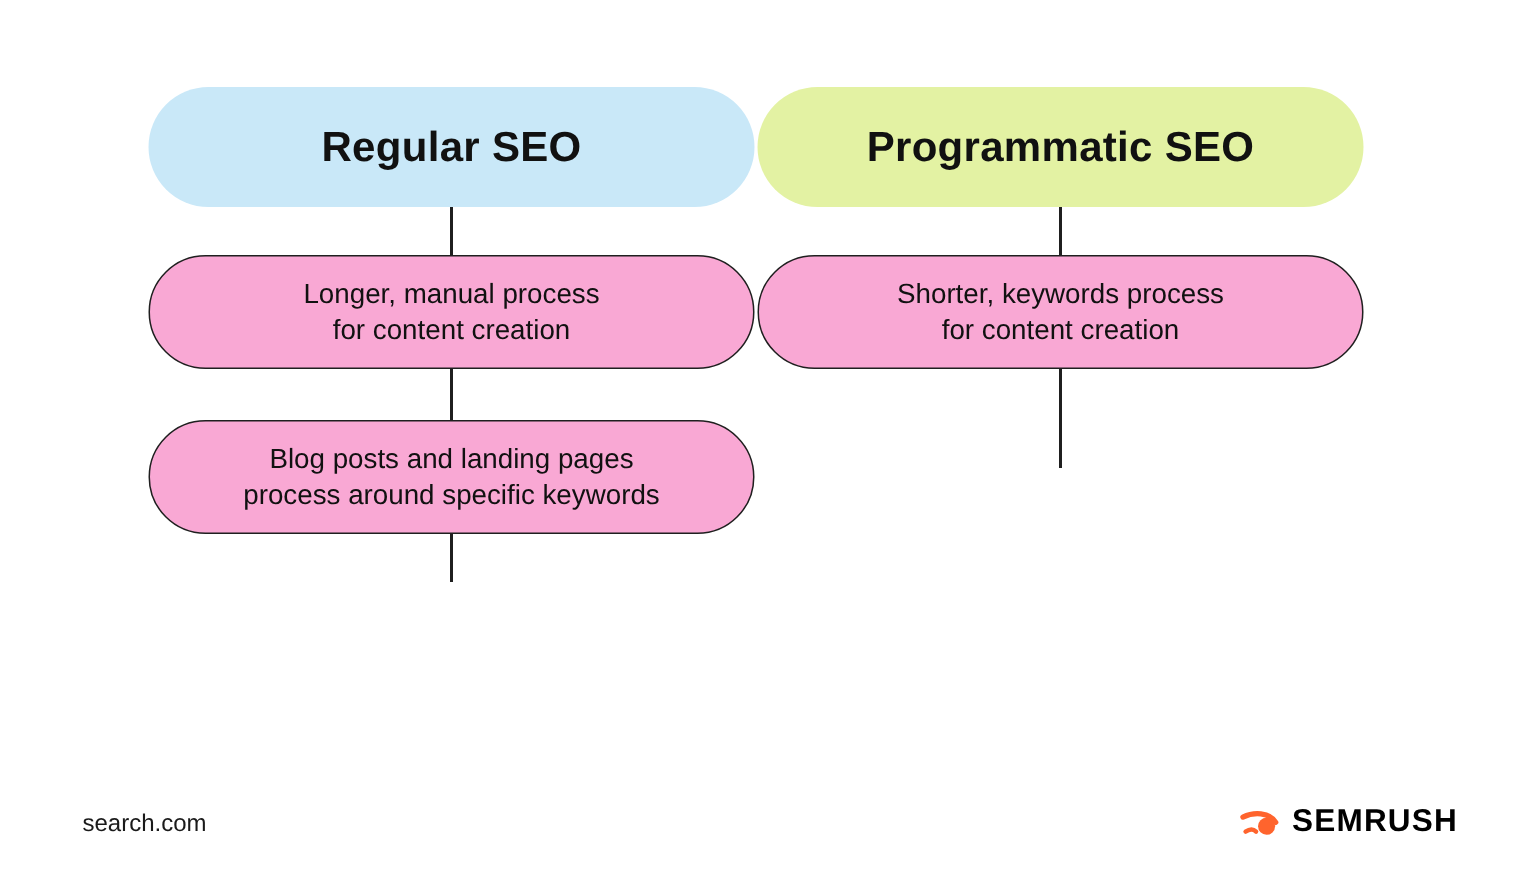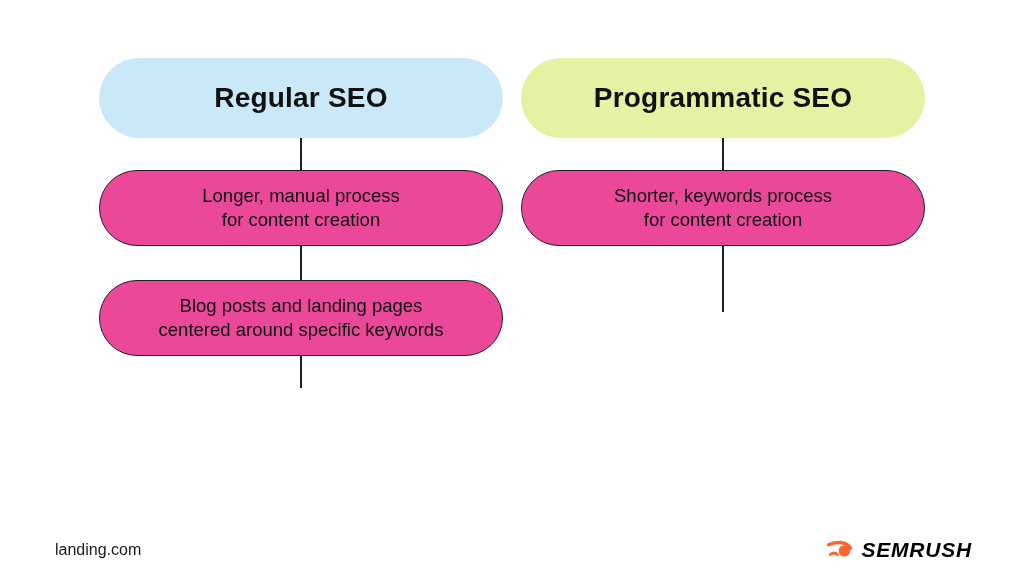--- a/index.html
+++ b/index.html
@@ -13,21 +13,21 @@
     width: 1024px;
     height: 582px;
     background: var(--page-bg, #ffffff);
     overflow: hidden;
   }
   .diagram {
     position: absolute;
     top: 58px;
     left: 99px;
     display: flex;
-    gap: 18px;
+    gap: 2px;
   }
   .column {
     width: 404px;
     display: flex;
     flex-direction: column;
     align-items: center;
   }
   .pill {
     box-sizing: border-box;
     width: 100%;
@@ -42,21 +42,21 @@
     height: 80px;
     font-size: 28px;
     font-weight: 700;
     letter-spacing: 0.2px;
   }
   .pill.header.left  { background: var(--header-left-bg, #c9e8f8); }
   .pill.header.right { background: var(--header-right-bg, #e3f2a3); }
   .pill.item {
     height: 76px;
     border: 1.6px solid var(--border-color, #1f1f1f);
-    background: #ec4899;
+    background: #f9a8d4;
     font-size: 18.5px;
     line-height: 1.32;
     white-space: pre-line;
     padding: 0 18px;
   }
   .connector {
     width: 2px;
     background: var(--border-color, #1f1f1f);
     flex: 0 0 auto;
   }
@@ -71,23 +71,22 @@
     justify-content: space-between;
     align-items: center;
     padding: 0 52px 0 55px;
   }
   .site-text {
     font-size: 16px;
     color: #1a1a1a;
   }
   .logo {
     display: flex;
-    align-items: center;
+    align-items: flex-start;
     gap: 7px;
-    font-style: italic;
   }
   .logo-text {
     font-size: 21px;
     font-weight: 800;
     letter-spacing: 0.8px;
     color: #000000;
   }
 </style>
 </head>
 <body>
@@ -96,37 +95,37 @@
 
   <div class="diagram">
 
     <div class="column">
       <div class="pill header left">Regular SEO</div>
       <div class="connector c1"></div>
       <div class="pill item">Longer, manual process
 for content creation</div>
       <div class="connector c2"></div>
       <div class="pill item">Blog posts and landing pages
-centered around specific keywords</div>
+process around specific keywords</div>
       <div class="connector c1"></div>
     </div>
 
     <div class="column">
       <div class="pill header right">Programmatic SEO</div>
       <div class="connector c1"></div>
       <div class="pill item">Shorter, keywords process
 for content creation</div>
       <div class="connector c2"></div>
       <div class="connector c1"></div>
     </div>
 
   </div>
 
   <div class="footer">
-    <span class="site-text">landing.com</span>
+    <span class="site-text">search.com</span>
     <div class="logo">
       <span style="display:inline-flex;">
         <svg width="28" height="28" viewBox="0 0 32 32" aria-hidden="true">
           <circle cx="21" cy="17" r="6.5" fill="#ff642d"></circle>
           <path d="M3 10 C 11 6, 23 6, 28 14" stroke="#ff642d" stroke-width="4" fill="none" stroke-linecap="round"></path>
           <path d="M5 21 C 8 19, 11 19, 13 21" stroke="#ff642d" stroke-width="3.4" fill="none" stroke-linecap="round"></path>
         </svg>
       </span>
       <span class="logo-text">SEMRUSH</span>
     </div>

